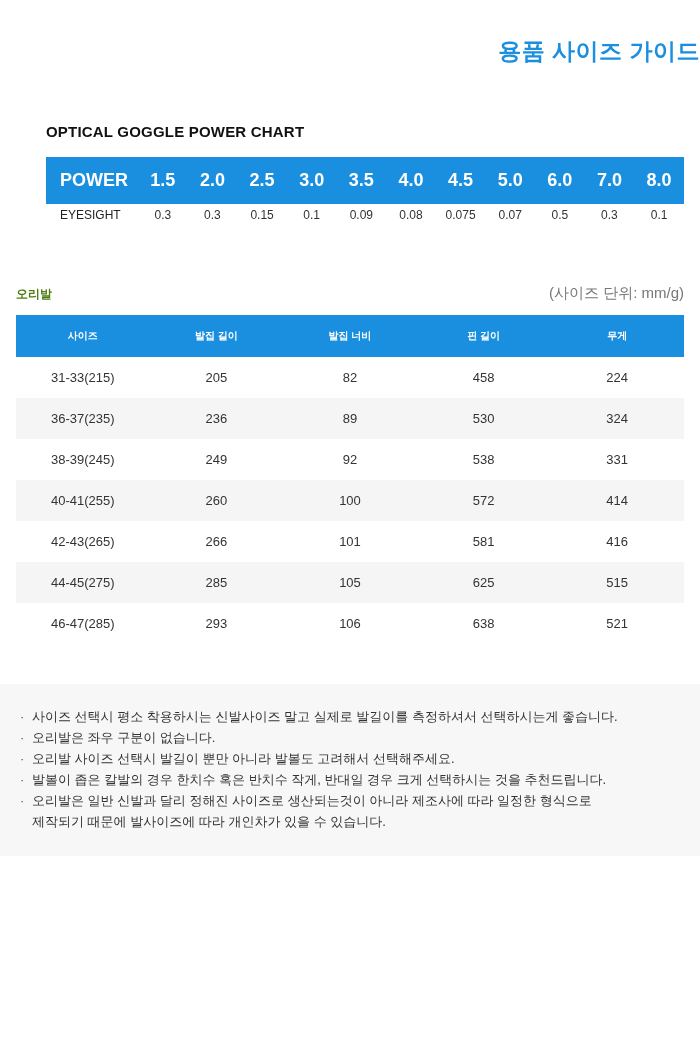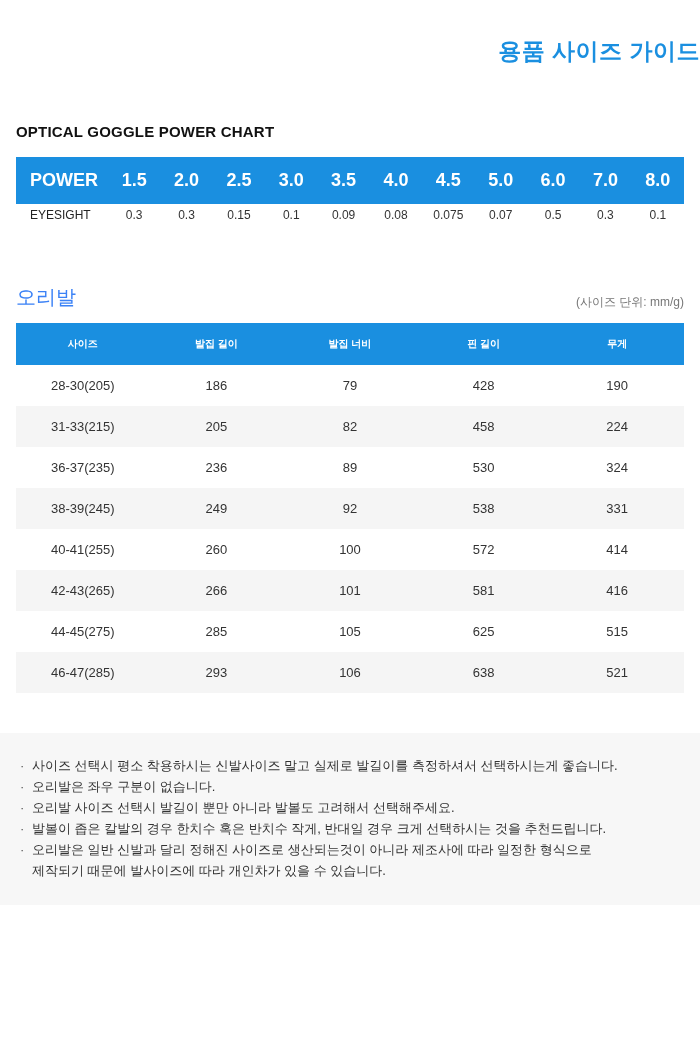--- a/index.html
+++ b/index.html
@@ -26,20 +26,21 @@
     color: #1a8fe0;
     letter-spacing: 0.5px;
     padding-top: 36px;
     padding-bottom: 0;
   }
 
   
   .section-goggle {
     padding: 0 16px;
     margin-top: 56px;
+    margin-left: 30px;
   }
   .goggle-title {
     font-size: 15px;
     font-weight: bold;
     color: #111111;
     letter-spacing: 0.2px;
     margin-bottom: 17px;
   }
 
   table.power-chart {
@@ -78,26 +79,26 @@
     padding: 0 16px;
     margin-top: 58px;
   }
   .fins-head {
     display: flex;
     align-items: flex-end;
     justify-content: space-between;
     margin-bottom: 12px;
   }
   .fins-title {
-    font-size: 20px;
-    font-weight: normal;
-    color: #3b82f6;
+    font-size: 12px;
+    font-weight: bold;
+    color: #4d7c0f;
   }
   .fins-unit {
-    font-size: 12px;
+    font-size: 15px;
     color: #777777;
   }
 
   table.fins {
     width: 100%;
     border-collapse: collapse;
     table-layout: fixed;
   }
   table.fins thead th {
     background: #1a8fe0;
@@ -199,27 +200,20 @@
         <tr>
           <th>사이즈</th>
           <th>발집 길이</th>
           <th>발집 너비</th>
           <th>핀 길이</th>
           <th>무게</th>
         </tr>
       </thead>
       <tbody>
         <tr>
-          <td>28-30(205)</td>
-          <td>186</td>
-          <td>79</td>
-          <td>428</td>
-          <td>190</td>
-        </tr>
-        <tr>
           <td>31-33(215)</td>
           <td>205</td>
           <td>82</td>
           <td>458</td>
           <td>224</td>
         </tr>
         <tr>
           <td>36-37(235)</td>
           <td>236</td>
           <td>89</td>

